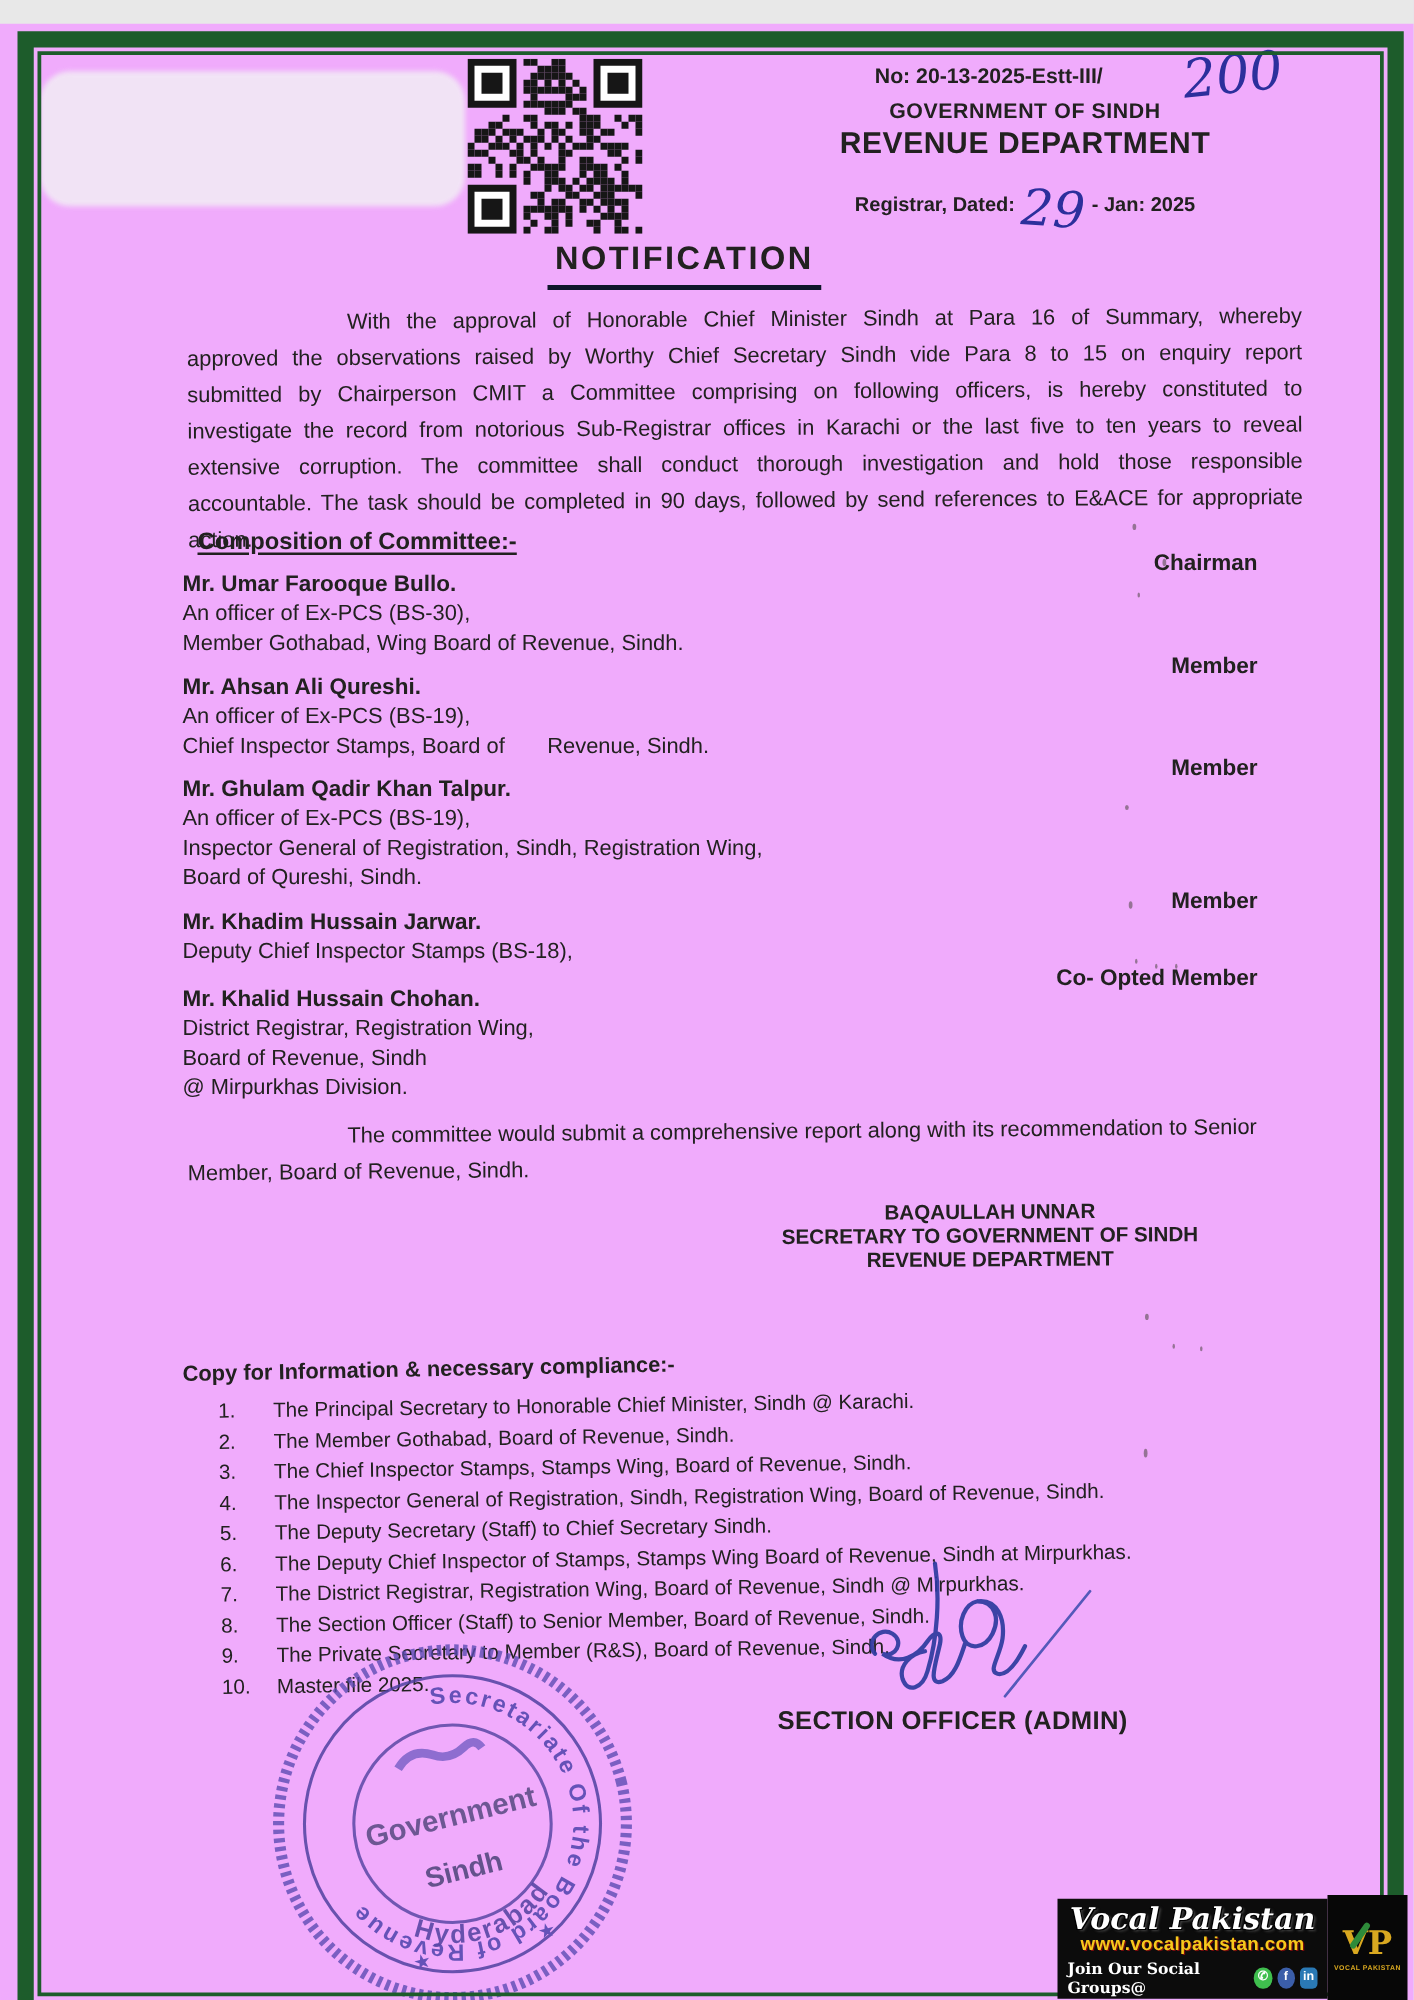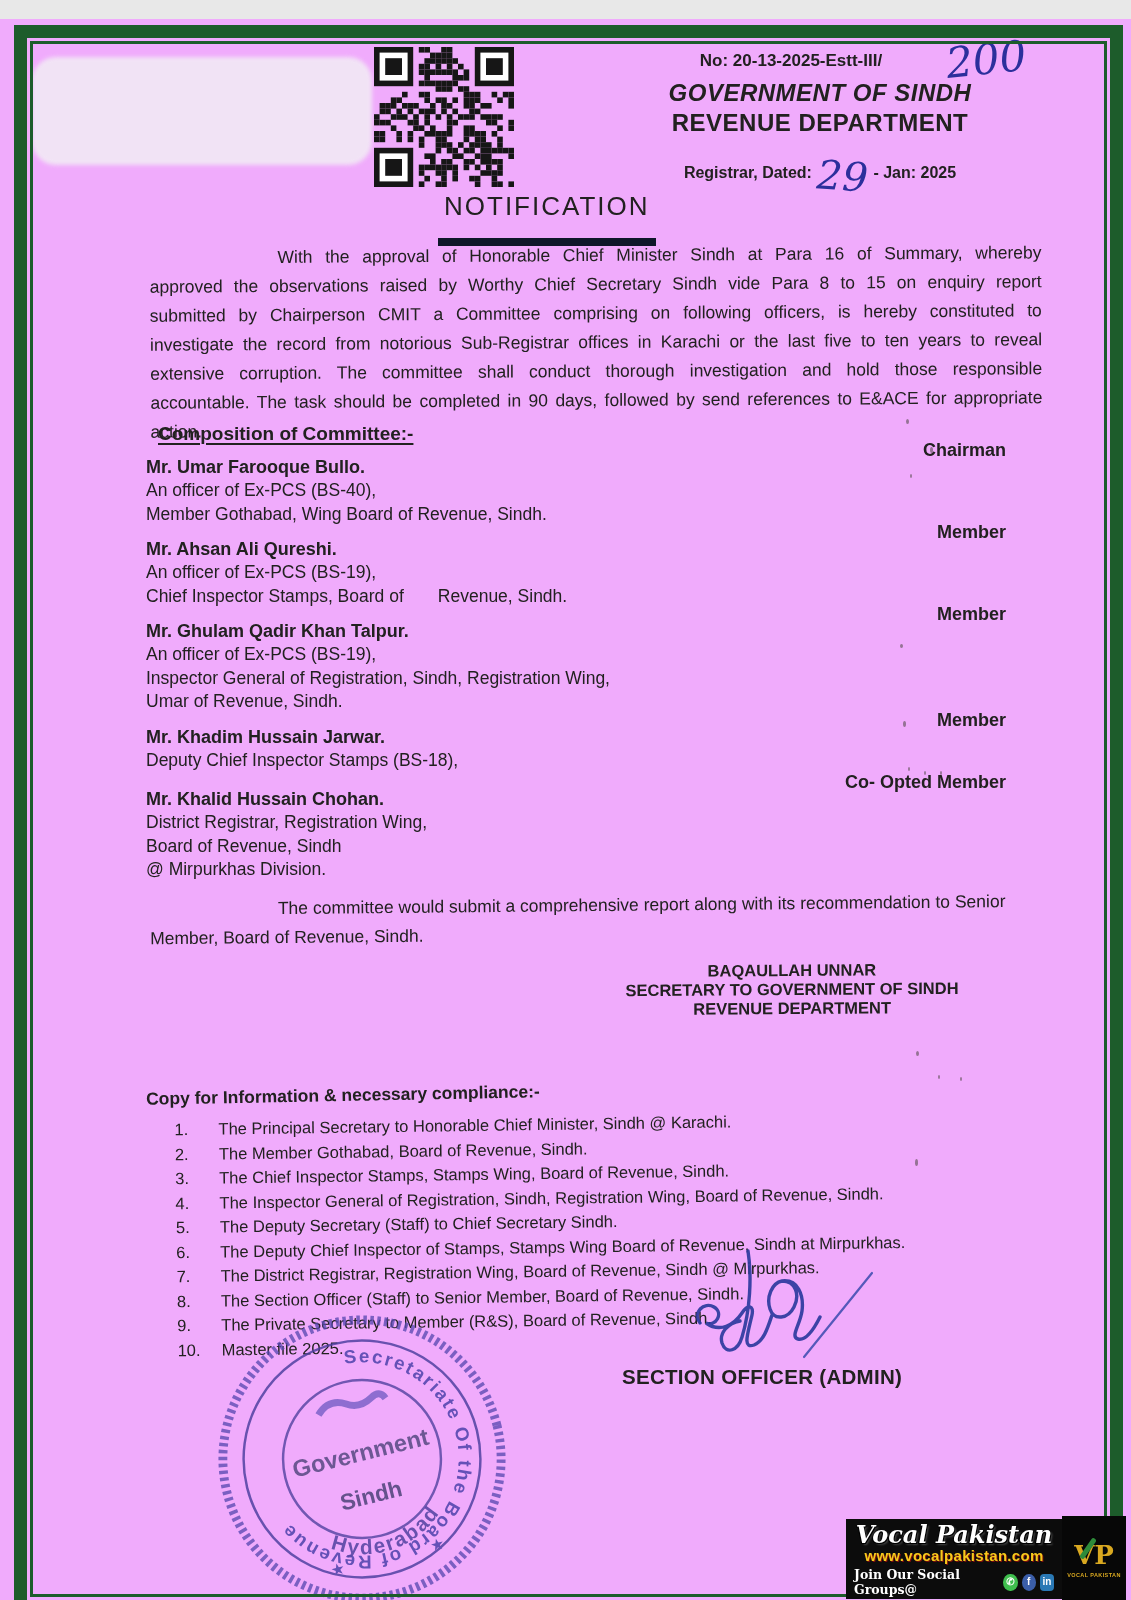--- a/index.html
+++ b/index.html
@@ -22,29 +22,29 @@
   .blob {
     position:absolute; left:32px; top:38px; width:340px; height:108px;
     background:#f2f2f4; border-radius:24px; filter:blur(2px); opacity:.8;
   }
   .qr { position:absolute; left:374px; top:28px; width:140px; height:140px; }
 
   .head-right { position:absolute; left:620px; top:32px; width:400px; text-align:center; }
   .ref-line { font-size:17px; font-weight:600; white-space:nowrap; text-align:right; padding-right:58px; }
   .hand { font-family:"DejaVu Serif", serif; font-style:italic; color:#2c2f9c; }
   .hand-200 { position:absolute; right:-6px; top:-16px; font-size:42px; transform:rotate(-6deg); font-weight:500; }
-  .gov-line { font-size:24px; font-weight:bold; letter-spacing:.5px; margin-top:8px;font-style:italic; }
+  .gov-line { font-size:17px; font-weight:bold; letter-spacing:.5px; margin-top:8px; }
   .dept-line { font-size:24px; font-weight:bold; letter-spacing:.5px; margin-top:2px; }
   .date-line { font-size:19px; font-weight:600; margin-top:4px; white-space:nowrap; }
   .date-line .small { font-size:16px; }
   .hand-29 { display:inline-block; font-size:40px; transform:rotate(4deg); position:relative; top:12px; font-weight:500; }
 
   .doc-title {
-    position:absolute; left:438px; top:172px; font-size:26px; font-weight:normal;
-    letter-spacing:2px; border-bottom:8px solid #0f172a; padding:0 6px 16px 6px;
+    position:absolute; left:438px; top:172px; font-size:26px; font-weight:bold;
+    letter-spacing:2px; border-bottom:4px solid #0f172a; padding:0 6px 6px 6px;
   }
 
   .para1 {
     position:absolute; left:150px; top:222px; width:892px;
     font-size:17.5px; line-height:29px; text-align:justify; text-indent:128px;
     transform:rotate(-.35deg); word-spacing:2px;
   }
   .comp-heading {
     position:absolute; left:158px; top:404px; font-size:19px; font-weight:bold;
     text-decoration:underline; text-decoration-thickness:2px; text-underline-offset:3px;
@@ -362,35 +362,35 @@
   <div class="doc-title">NOTIFICATION</div>
 
   <div class="para1">With the approval of Honorable Chief Minister Sindh at Para 16 of Summary, whereby approved the observations raised by Worthy Chief Secretary Sindh vide Para 8 to 15 on enquiry report submitted by Chairperson CMIT a Committee comprising on following officers, is hereby constituted to investigate the record from notorious Sub-Registrar offices in Karachi or the last five to ten years to reveal extensive corruption. The committee shall conduct thorough investigation and hold those responsible accountable. The task should be completed in 90 days, followed by send references to E&amp;ACE for appropriate action.</div>
 
   <div class="comp-heading">Composition of Committee:-</div>
 
   <div class="members">
     <div class="member">
       <span class="role">Chairman</span>
       <div class="name">Mr. Umar Farooque Bullo.</div>
-      <div class="line">An officer of Ex-PCS (BS-40),</div>
+      <div class="line">An officer of Ex-PCS (BS-30),</div>
       <div class="line">Member Gothabad, Wing Board of Revenue, Sindh.</div>
     </div>
     <div class="member">
       <span class="role">Member</span>
       <div class="name">Mr. Ahsan Ali Qureshi.</div>
       <div class="line">An officer of Ex-PCS (BS-19),</div>
       <div class="line">Chief Inspector Stamps, Board of&nbsp;&nbsp;&nbsp;&nbsp;&nbsp;&nbsp; Revenue, Sindh.</div>
     </div>
     <div class="member">
       <span class="role">Member</span>
       <div class="name">Mr. Ghulam Qadir Khan Talpur.</div>
       <div class="line">An officer of Ex-PCS (BS-19),</div>
       <div class="line">Inspector General of Registration, Sindh, Registration Wing,</div>
-      <div class="line">Umar of Revenue, Sindh.</div>
+      <div class="line">Board of Qureshi, Sindh.</div>
     </div>
     <div class="member">
       <span class="role">Member</span>
       <div class="name">Mr. Khadim Hussain Jarwar.</div>
       <div class="line">Deputy Chief Inspector Stamps (BS-18),</div>
     </div>
     <div class="member" style="margin-top:15px;">
       <span class="role">Co- Opted Member</span>
       <div class="name">Mr. Khalid Hussain Chohan.</div>
       <div class="line">District Registrar, Registration Wing,</div>

